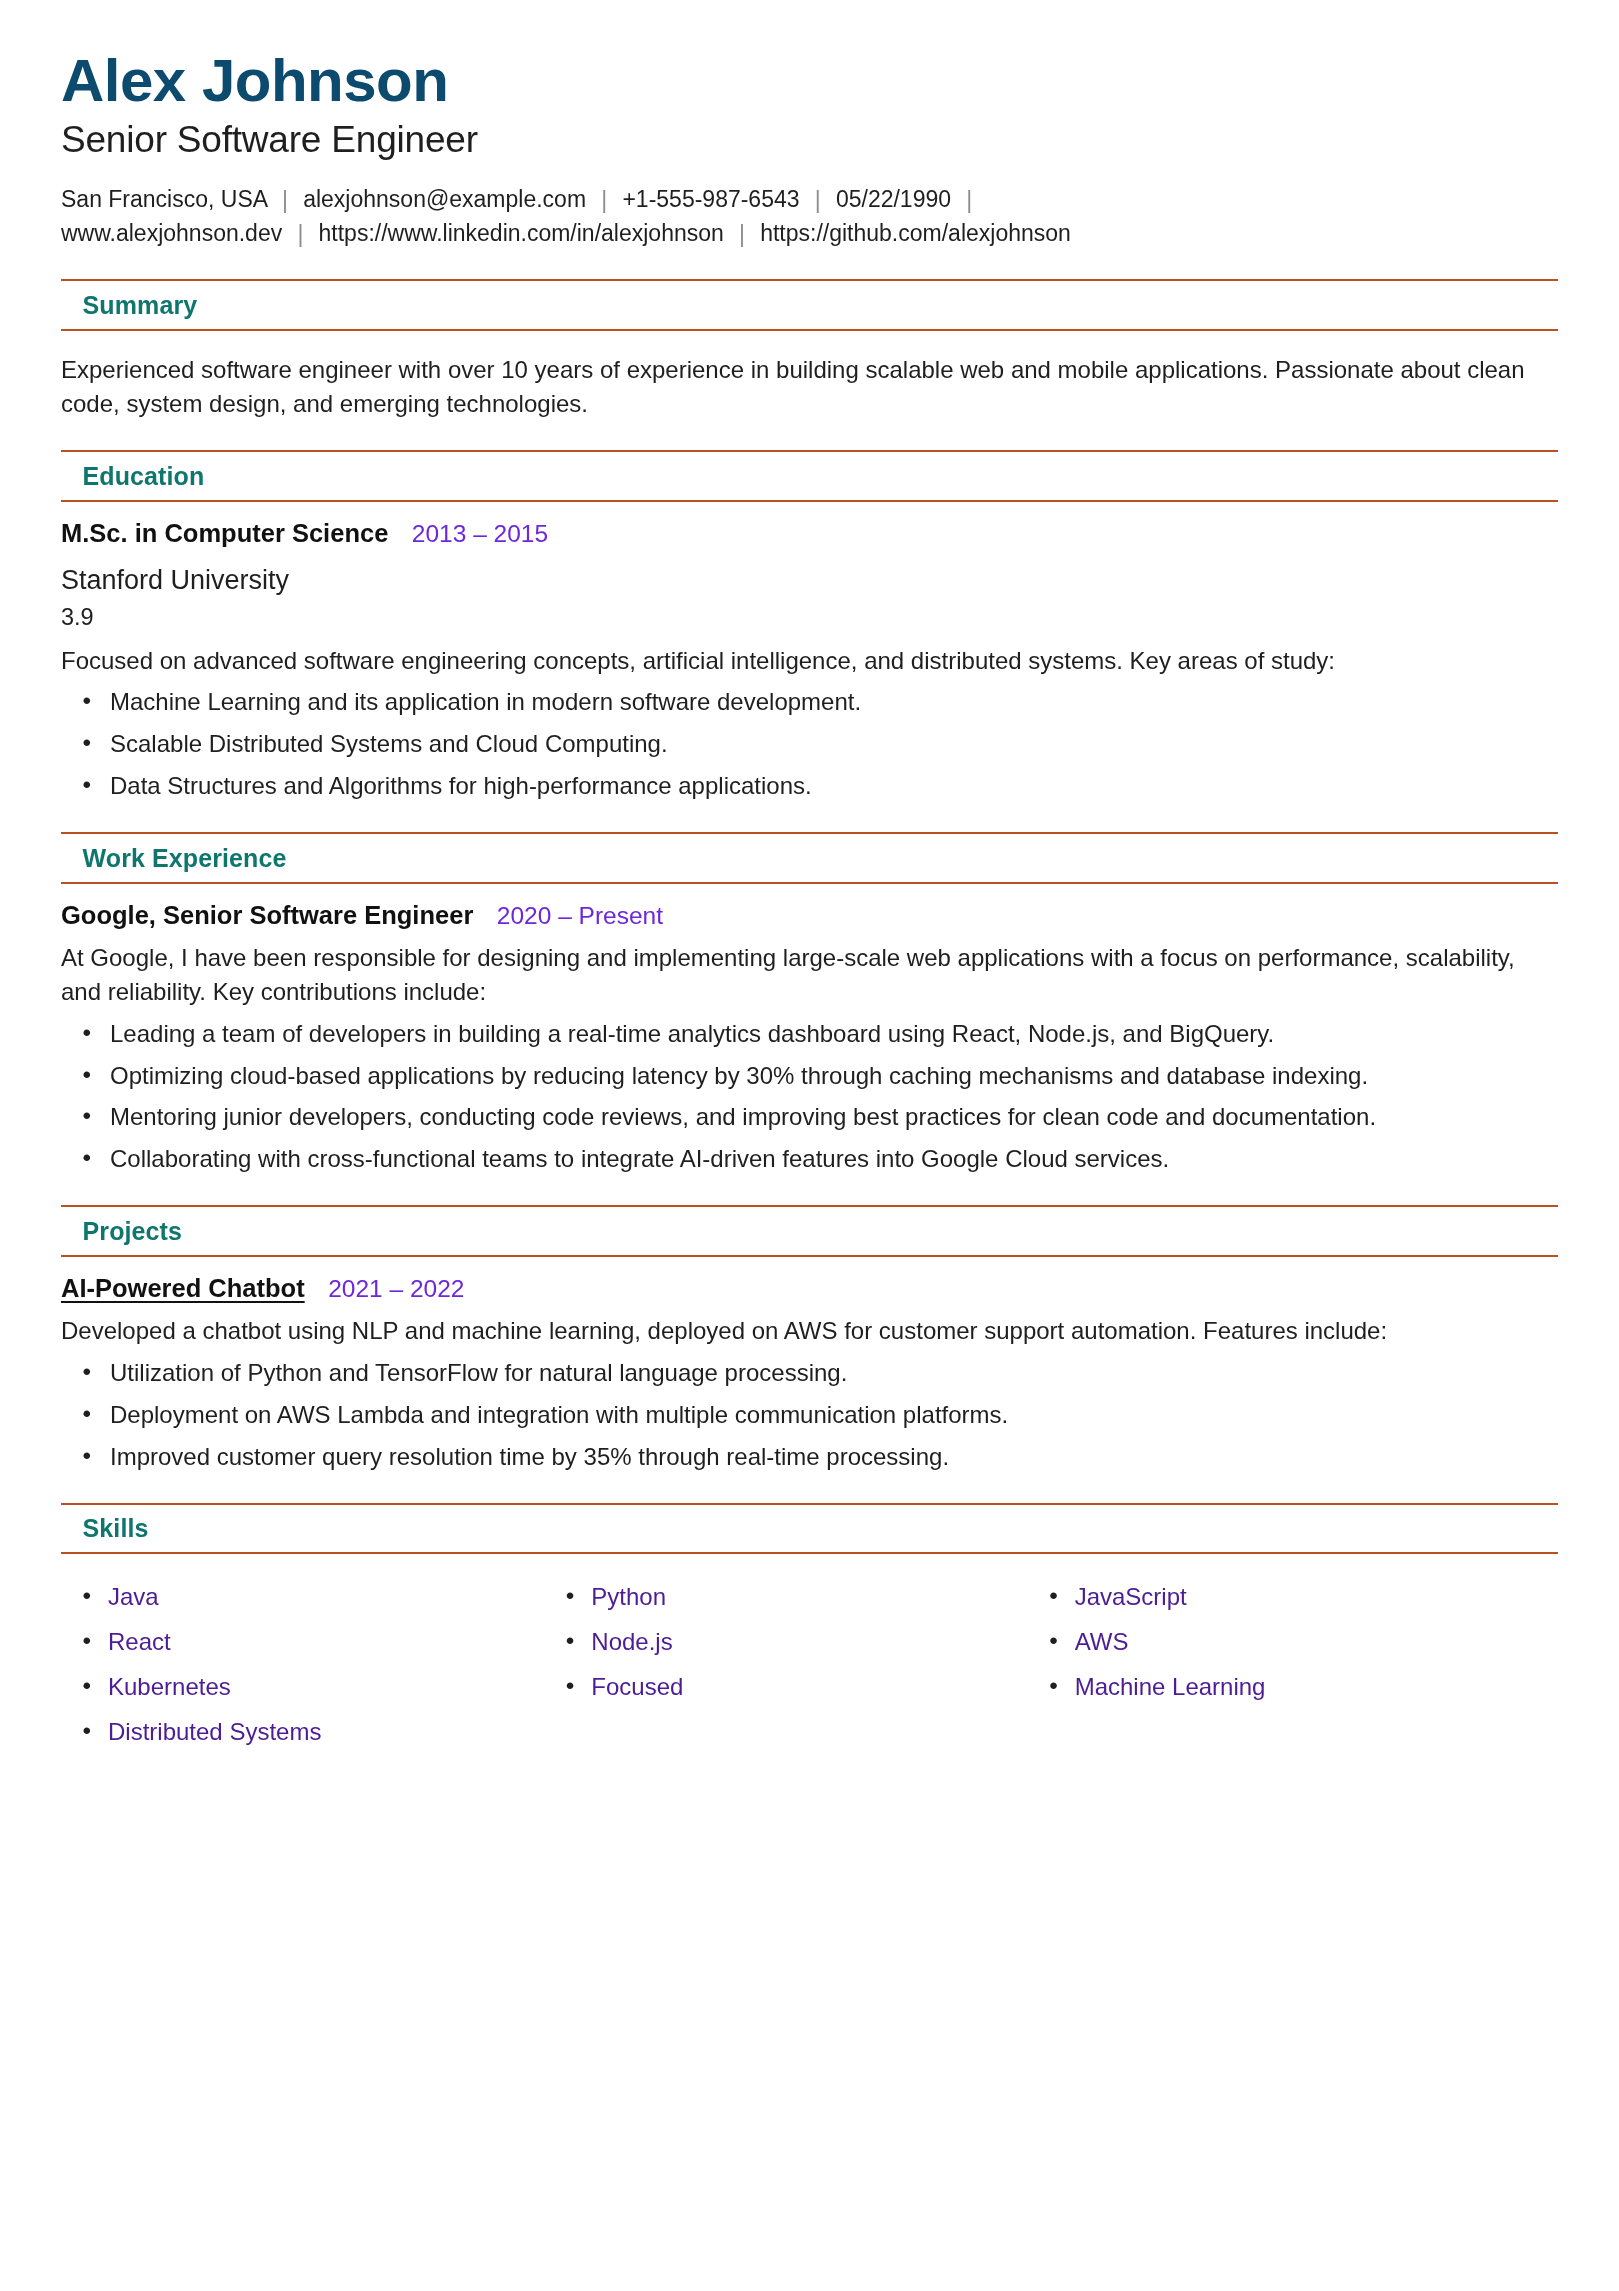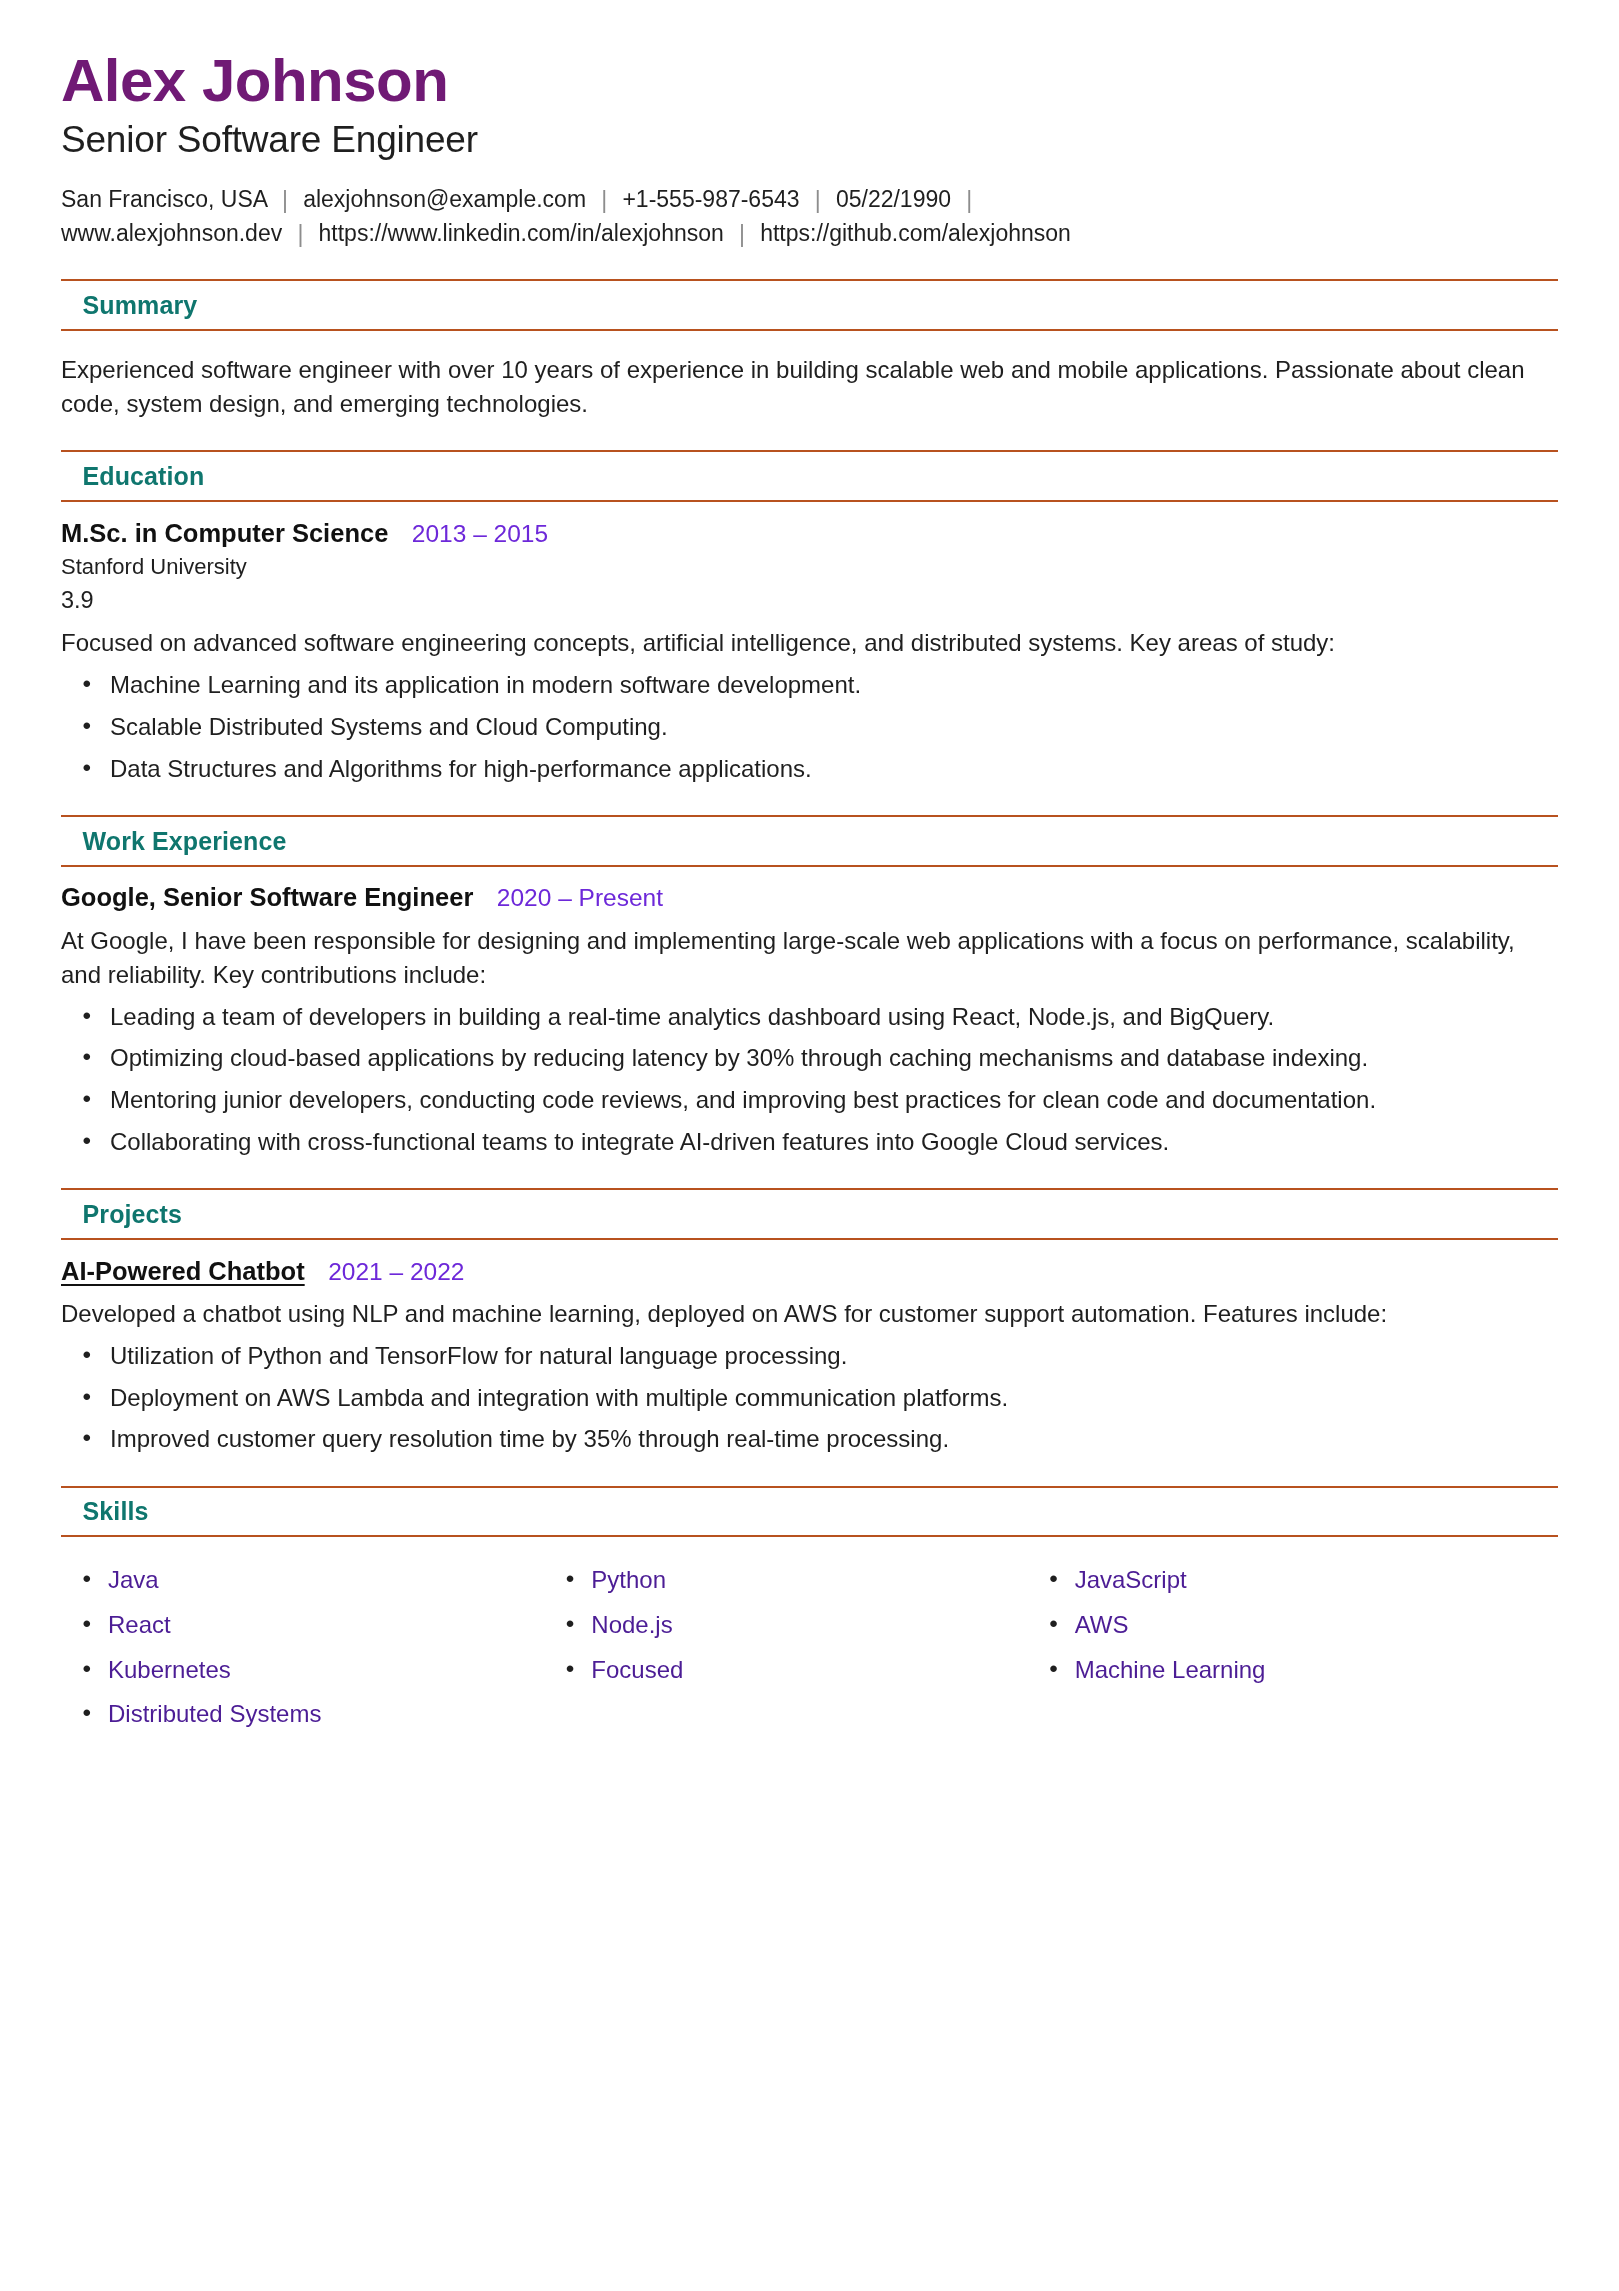--- a/index.html
+++ b/index.html
@@ -21,21 +21,21 @@
     height: 2292px;
     padding: 47px 61px 0 61px;
     position: relative;
     background: #fff;
   }
 
   
   .name {
     font-size: 60px;
     font-weight: 700;
-    color: #701a75;
+    color: #0c4a6e;
     line-height: 1.12;
     letter-spacing: -0.5px;
     margin: 0 0 3.9px 0;
   }
   .headline {
     font-size: 37px;
     font-weight: 400;
     color: #1f1f1f;
     line-height: 1.2;
     margin: 0 0 19.6px 0;
@@ -94,24 +94,24 @@
     text-decoration-thickness: 2px;
   }
   .entry-date {
     font-size: 24.5px;
     font-weight: 400;
     color: #6d28d9;
     white-space: nowrap;
     line-height: 1.35;
   }
   .entry-sub {
-    font-size: 22px;
-    color: #1f1f1f;
-    line-height: 1.42;
-    margin-top: 1px;
+    font-size: 27px;
+    color: #1f1f1f;
+    line-height: 1.42;
+    margin-top: 11px;
   }
   .entry-meta {
     font-size: 23.5px;
     color: #1f1f1f;
     line-height: 1.42;
     margin-top: 2px;
   }
   p.para {
     font-size: 24px;
     color: #1f1f1f;

